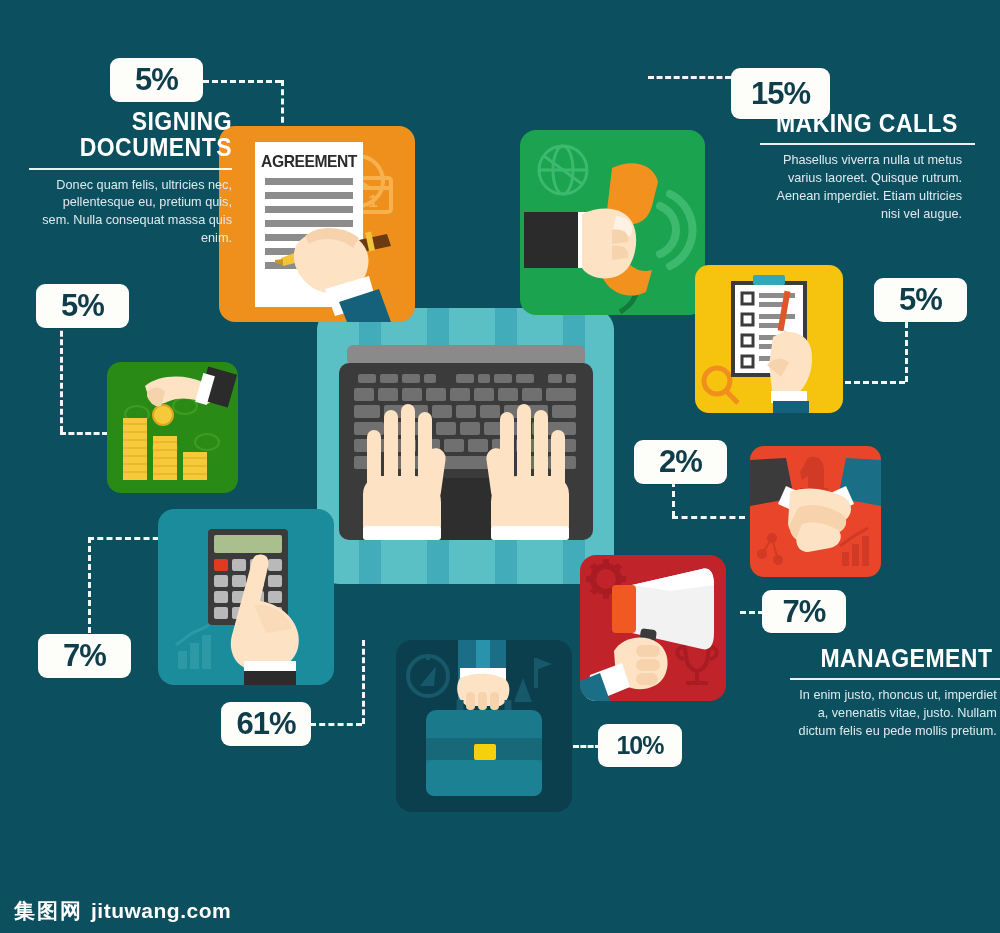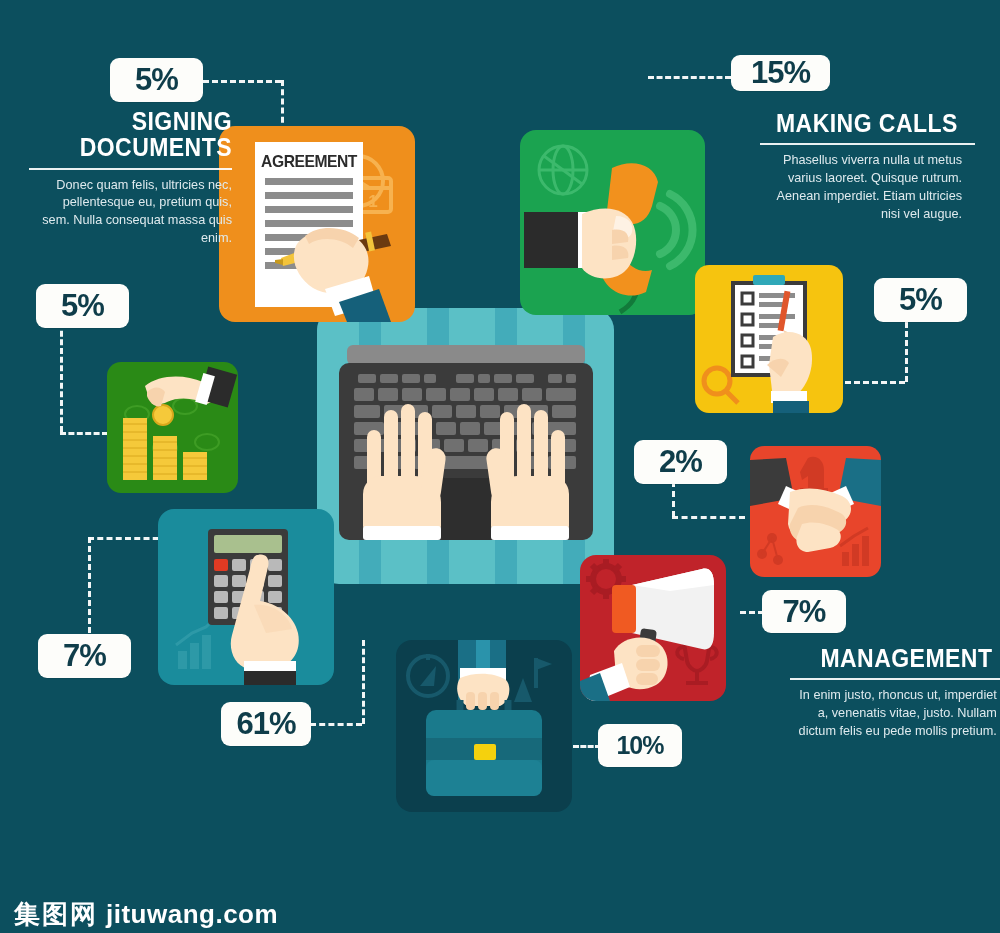--- a/index.html
+++ b/index.html
@@ -72,21 +72,21 @@
   .hand{position:absolute;background:#fde3c4;}
   .finger{position:absolute;background:#fde3c4;border-radius:7px 7px 3px 3px;}
   .cuff{position:absolute;background:#ffffff;border-radius:3px;}
 
   
   .paper{position:absolute;background:#ffffff;}
   .pline{position:absolute;background:#8c8c8c;}
 
   .wm{
     position:absolute;left:14px;top:897px;
-    color:#ffffff;font-weight:bold;font-size:26px;letter-spacing:.5px;
+    color:#ffffff;font-weight:bold;font-size:21px;letter-spacing:.5px;
     font-family:"Liberation Sans", sans-serif;
   }
   .wm .cn{letter-spacing:2px;margin-right:8px;}
 </style>
 </head>
 <body>
 
 <div id="stage">
 
   <div class="dash-h" style="left:203px;top:80px;width:78px;"></div>
@@ -476,21 +476,21 @@
 
       <rect x="30" y="70" width="116" height="86" rx="10" fill="#1a7a8c"></rect>
       <rect x="30" y="98" width="116" height="22" fill="#17697a"></rect>
       <rect x="30" y="120" width="116" height="36" rx="8" fill="#1d8194"></rect>
       <rect x="78" y="104" width="22" height="16" rx="2" fill="#f5d10d"></rect>
     </svg>
   </div>
 
   <div class="badge" style="left:110px;top:58px;width:93px;height:44px;font-size:31px;">5%</div>
 
-  <div class="badge" style="left:731px;top:55px;width:99px;height:36px;font-size:31px;">15%</div>
+  <div class="badge" style="left:731px;top:68px;width:99px;height:51px;font-size:31px;">15%</div>
 
   <div class="badge" style="left:36px;top:284px;width:93px;height:44px;font-size:31px;">5%</div>
 
   <div class="badge" style="left:874px;top:278px;width:93px;height:44px;font-size:31px;">5%</div>
 
   <div class="badge" style="left:634px;top:440px;width:93px;height:44px;font-size:31px;">2%</div>
 
   <div class="badge" style="left:38px;top:634px;width:93px;height:44px;font-size:31px;">7%</div>
 
   <div class="badge" style="left:762px;top:590px;width:84px;height:43px;font-size:31px;">7%</div>

